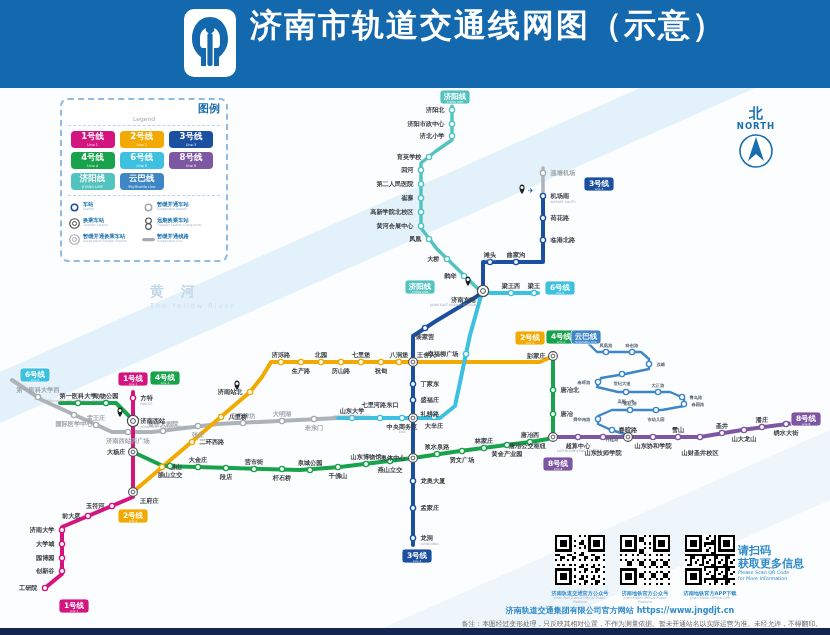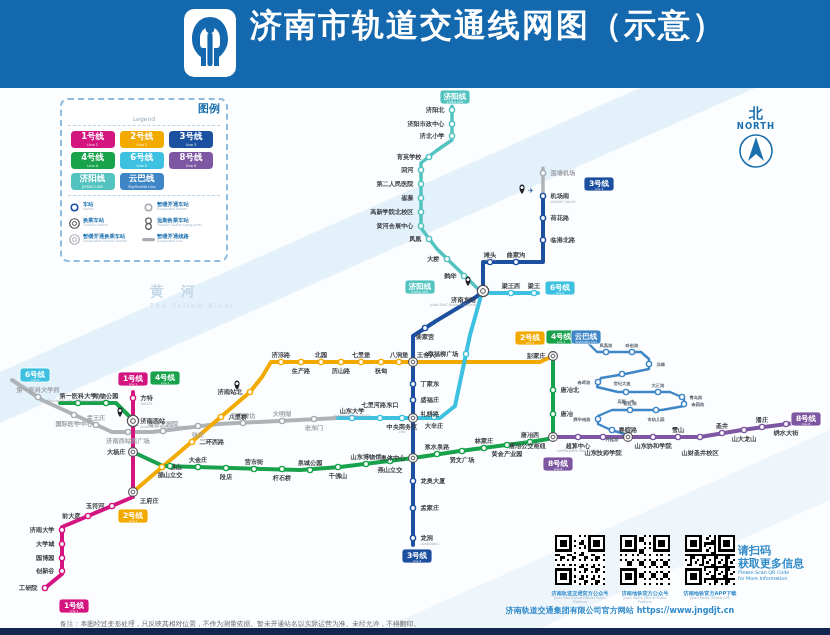--- a/index.html
+++ b/index.html
@@ -34,21 +34,21 @@
   .north .n-en{font-size:8.5px;font-weight: bold;color:#1A6FAE;letter-spacing:1px;line-height:10px;text-align:center;}
   
   .qr{position:absolute;top:535px;width:58px;text-align:center;z-index:4;}
   .qr .cap-cn{font-size:5.2px;color:#2F8AC9;font-weight:bold;line-height:6px;margin-top:1px;}
   .qr .cap-en{font-size:3.4px;color:#9FB3C4;line-height:4px;}
   .scan{position:absolute;left:738px;top:544px;width:90px;text-align:left;z-index:4;}
   .scan .s1{font-size:11px;font-weight:bold;color:#2F8AC9;line-height:13px;}
   .scan .s2{font-size:4.8px;color:#2F8AC9;line-height:6px;}
   .website{position:absolute;left:420px;top:605px;width:400px;text-align:center;font-size:8px;
            font-weight:bold;color:#2F8AC9;z-index:4;}
-  .note{position:absolute;left:60px;top:619px;width:762px;font-size:6.8px;color:#666;z-index:4;}
+  .note{position:absolute;left:60px;top:619px;width:762px;text-align:right;font-size:6.8px;color:#666;z-index:4;}
   .bottombar{position:absolute;left:0;bottom:0;width:830px;height:7px;background:#12264F;z-index:5;}
 </style>
 </head>
 <body>
 
 <div class="canvas">
 
   <div class="header">
     <div class="logo">
       <svg width="52" height="68" viewBox="0 0 52 68">

